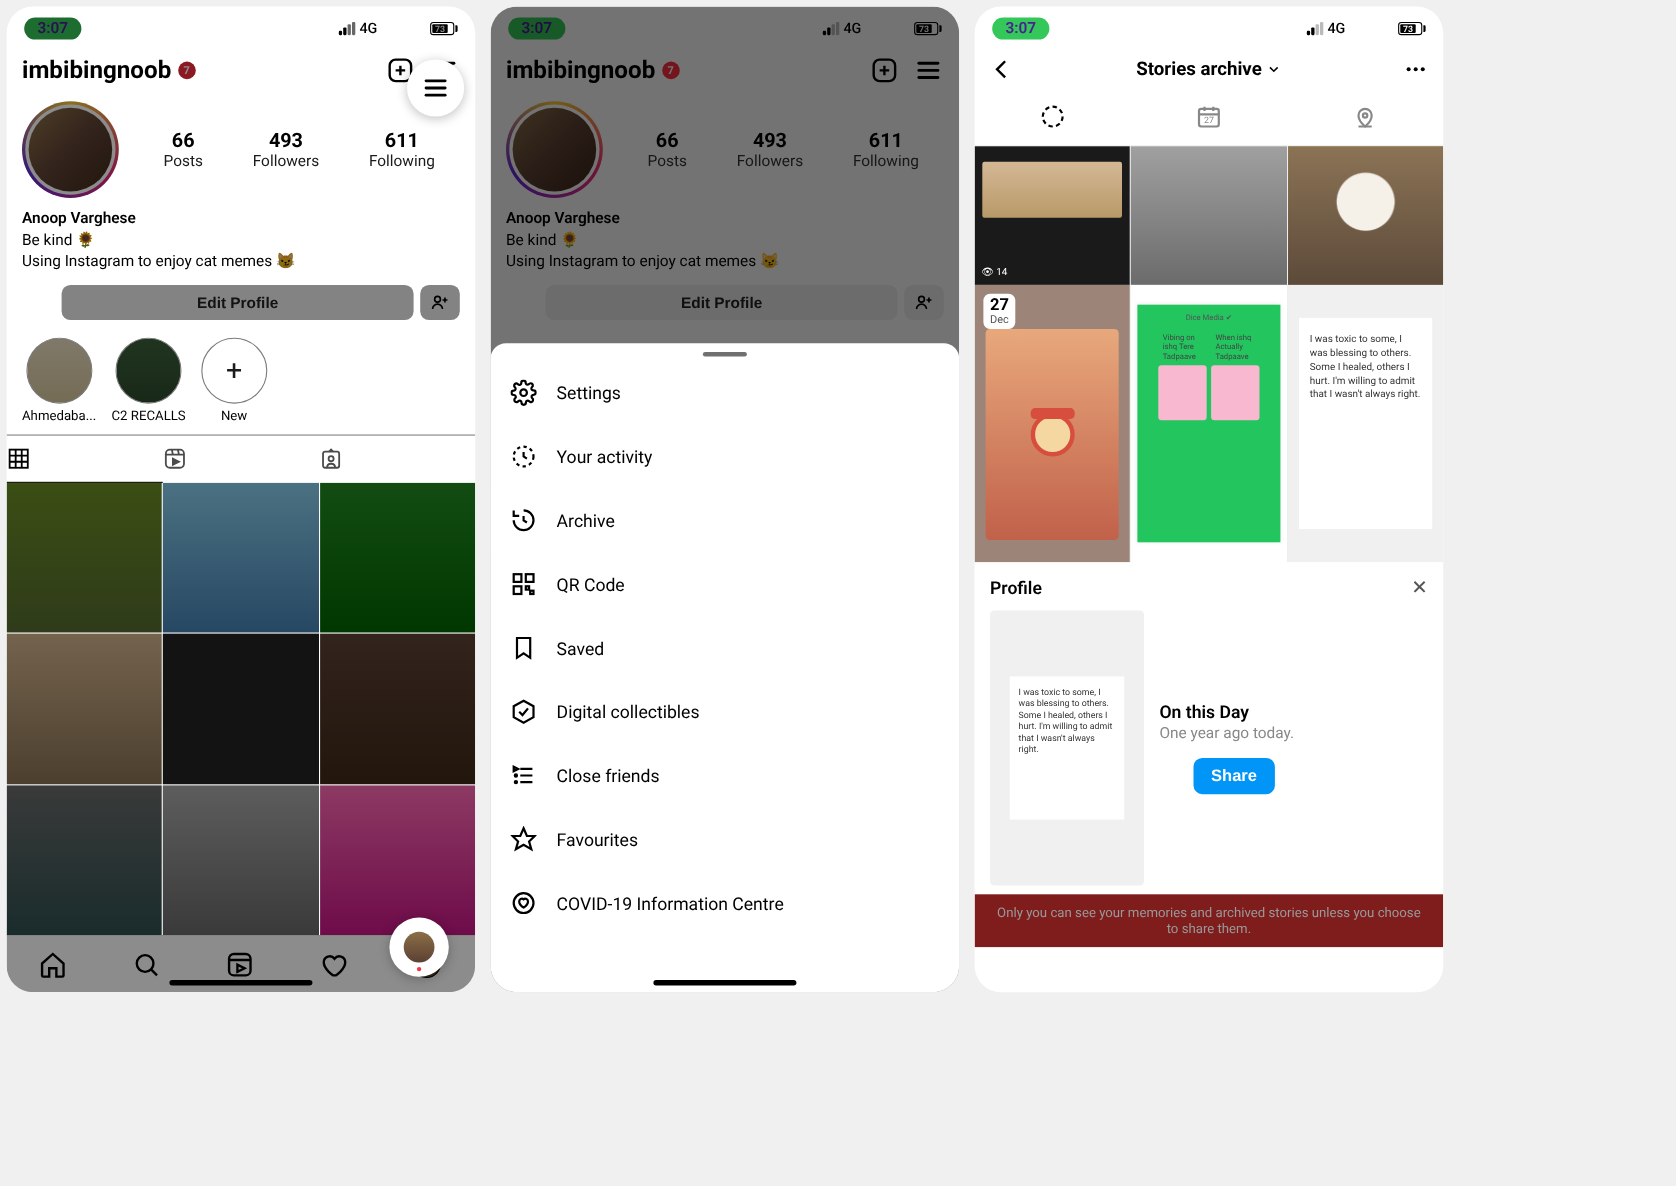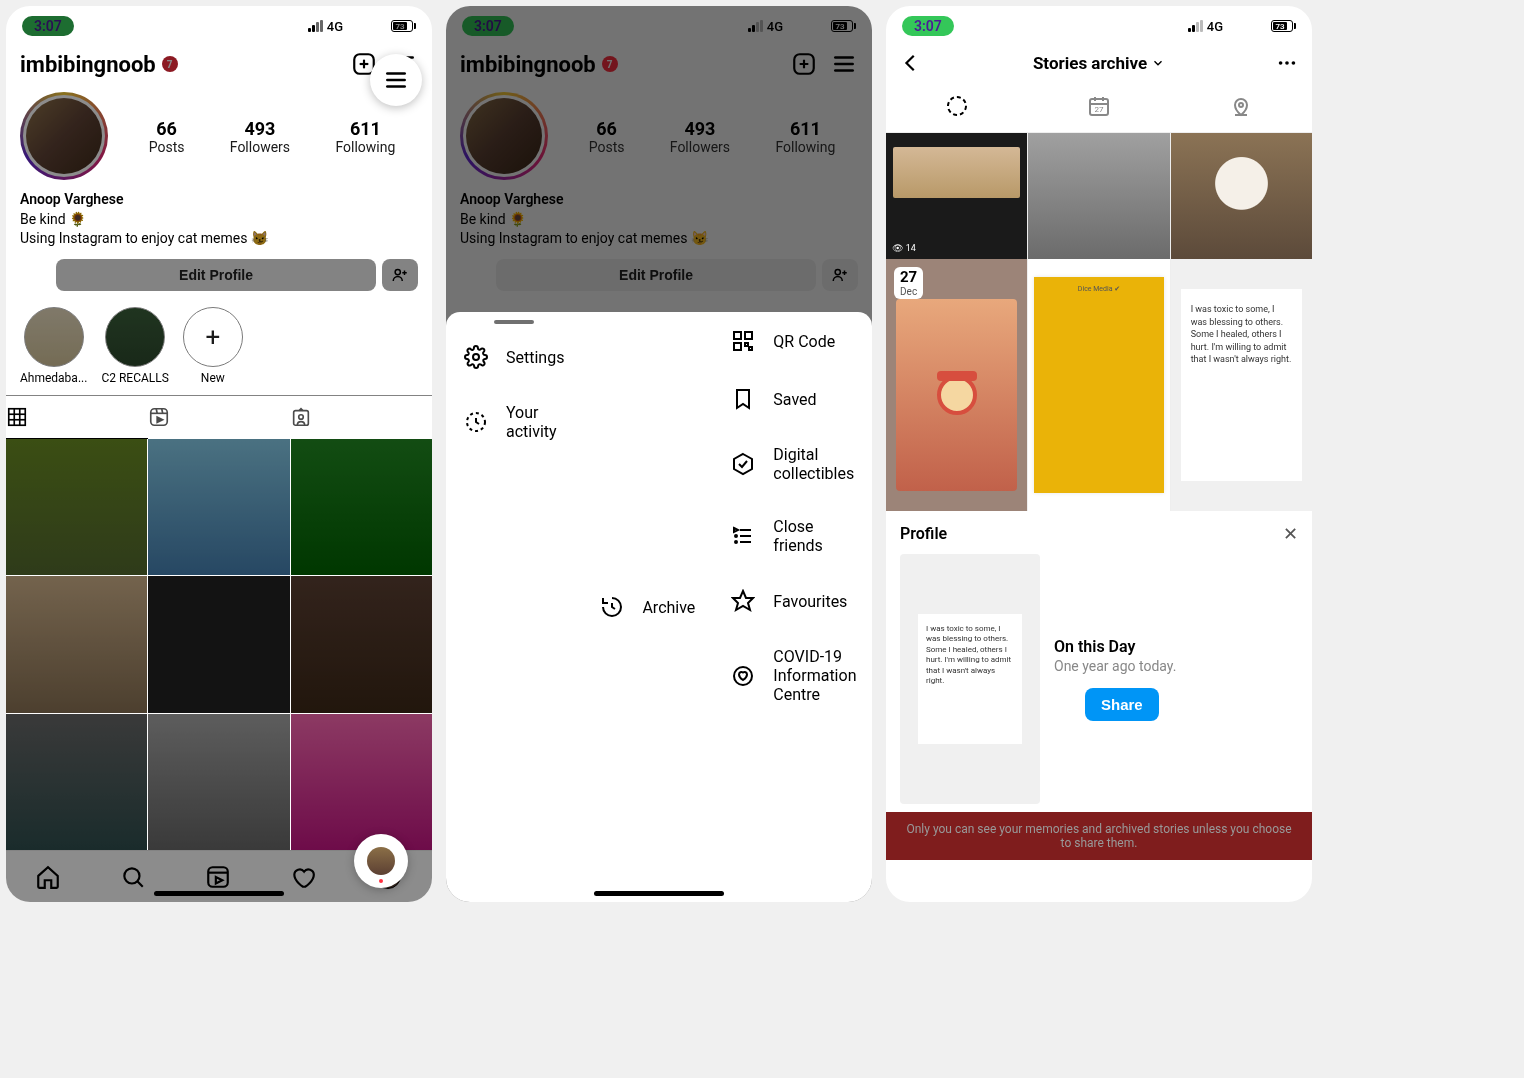--- a/index.html
+++ b/index.html
@@ -178,21 +178,21 @@
     position:absolute;bottom:6px;left:50%;transform:translateX(-50%);
   }
 
   
   .screen2-backdrop {
     position:absolute;inset:0;background:#fff;
   }
   .sheet {
     position:absolute;left:0;right:0;bottom:0;background:#fff;
     border-radius:14px 14px 0 0;height:590px;
-    display:flex;flex-direction:row;overflow:hidden;
+    display:flex;flex-direction:column;overflow:hidden;
   }
   .sheet-handle {
     width:40px;height:4px;background:#ccc;border-radius:2px;
     margin:8px auto 4px;
   }
   .menu-item {
     display:flex;align-items:center;gap:18px;padding:17px 18px;
     font-size:16px;
   }
   .menu-item.selected{background:#fff}
@@ -710,22 +710,32 @@
         <div class="d">27</div>
         <div class="m">Dec</div>
       </div>
       <div style="position:absolute;top:40px;left:10px;right:10px;bottom:20px;background:linear-gradient(#e8a87c,#c1614a);border-radius:4px;display:flex;align-items:center;justify-content:center">
         <div style="width:40px;height:40px;border-radius:50%;background:#f5d7a1;border:4px solid #d74e3e;position:relative">
           <div style="position:absolute;top:-8px;left:-4px;right:-4px;height:10px;background:#d74e3e;border-radius:4px"></div>
         </div>
       </div>
     </div>
     <div class="arch-cell c2" style="padding:18px 6px">
-      <div style="width:100%;height:100%;background:#eab308;box-shadow:0 0 4px rgba(0,0,0,0.1);padding:8px">
+      <div style="width:100%;height:100%;background:#22c55e;box-shadow:0 0 4px rgba(0,0,0,0.1);padding:8px">
         <div style="font-size:7px;color:#555;margin-bottom:6px;text-align:center">Dice Media ✔</div>
+        <div style="display:flex;gap:4px;justify-content:center">
+          <div style="width:44px">
+            <div class="tiny-text">Vibing on ishq Tere Tadpaave</div>
+            <div style="width:44px;height:50px;background:#f7b8d0;border-radius:3px"></div>
+          </div>
+          <div style="width:44px">
+            <div class="tiny-text">When ishq Actually Tadpaave</div>
+            <div style="width:44px;height:50px;background:#f7b8d0;border-radius:3px"></div>
+          </div>
+        </div>
       </div>
     </div>
     <div class="arch-cell c3" style="background:#f0f0f0;padding:30px 10px">
       <div style="background:#fff;height:100%;padding:14px 10px;font-size:9px;color:#333;line-height:1.4">I was toxic to some, I was blessing to others. Some I healed, others I hurt. I'm willing to admit that I wasn't always right.</div>
     </div>
   </div>
 
   <div class="memories">
     <div class="mem-head">
       <span class="mem-title">Profile</span>

